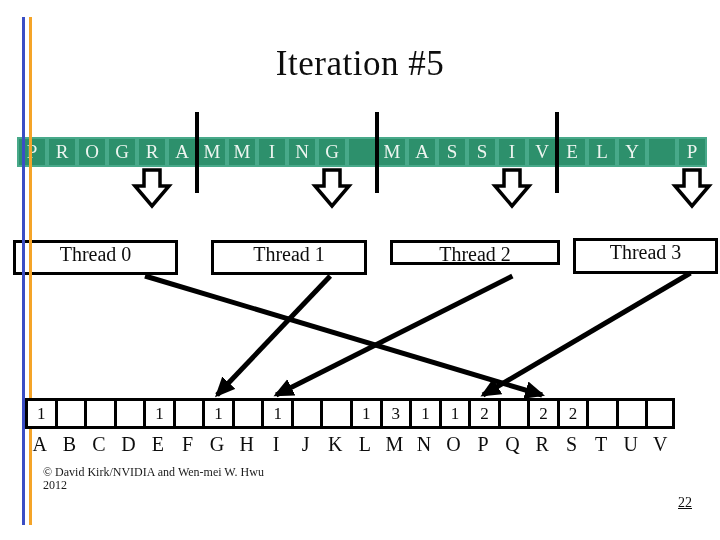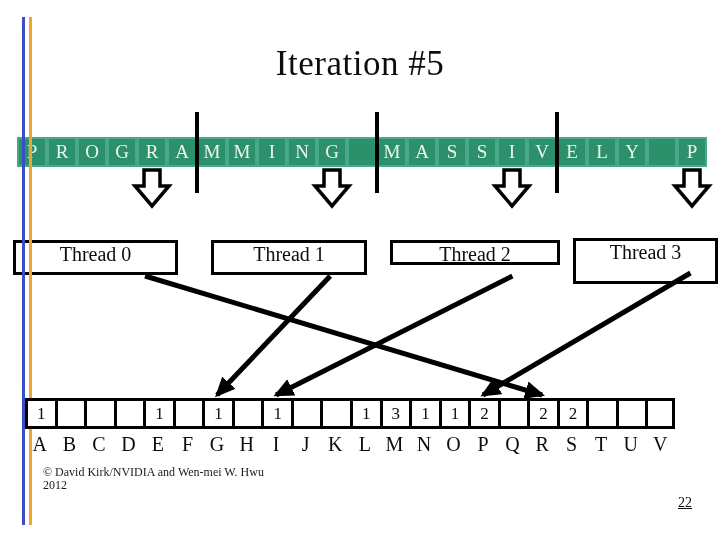--- a/index.html
+++ b/index.html
@@ -91,21 +91,21 @@
   <div id="thread-boxes">
       <div class="thread-box" style="left: 13px; top: 240px; width: 165px; height: 35px;">
         <span>Thread 0</span>
       </div>
       <div class="thread-box" style="left: 211px; top: 240px; width: 156px; height: 35px;">
         <span>Thread 1</span>
       </div>
       <div class="thread-box" style="left: 390px; top: 240px; width: 170px; height: 25px;">
         <span>Thread 2</span>
       </div>
-      <div class="thread-box" style="left: 573px; top: 238px; width: 145px; height: 46px;">
+      <div class="thread-box" style="left: 573px; top: 238px; width: 145px; height: 36px;">
         <span>Thread 3</span>
       </div>
     </div>
 
   <div class="bins" id="bins">
       <div class="bin-cell">1</div>
       <div class="bin-cell"></div>
       <div class="bin-cell"></div>
       <div class="bin-cell"></div>
       <div class="bin-cell">1</div>

